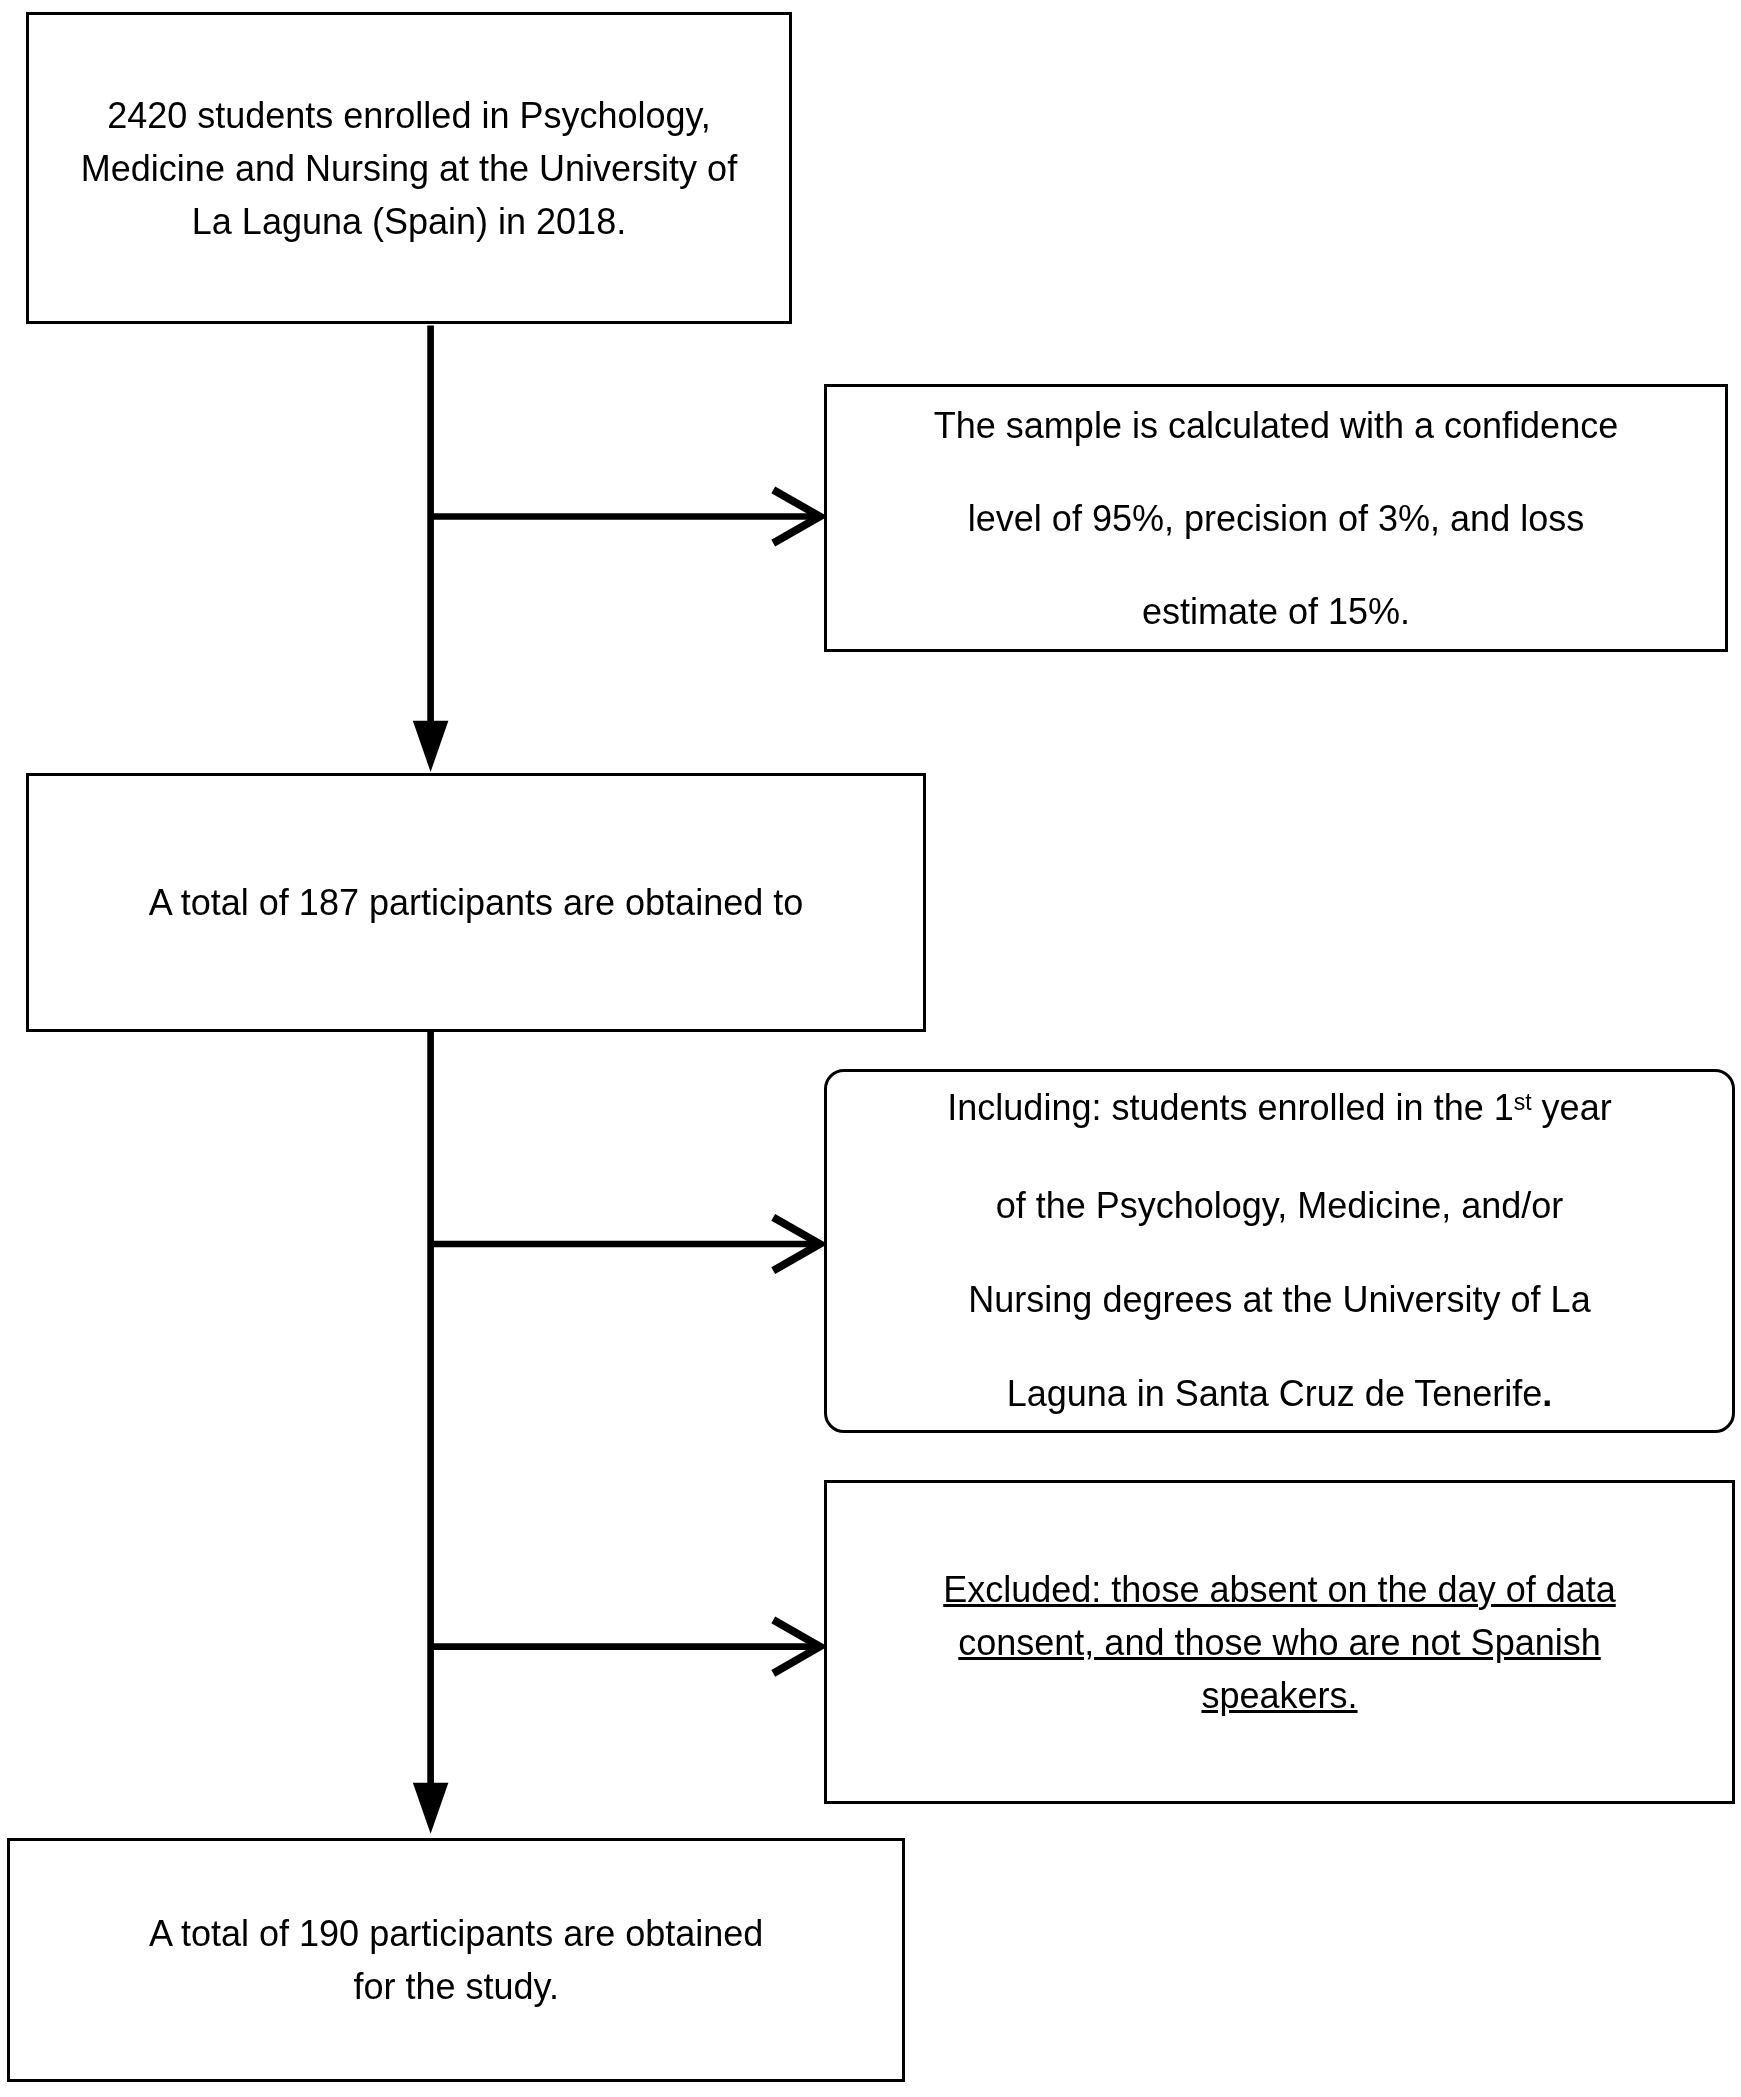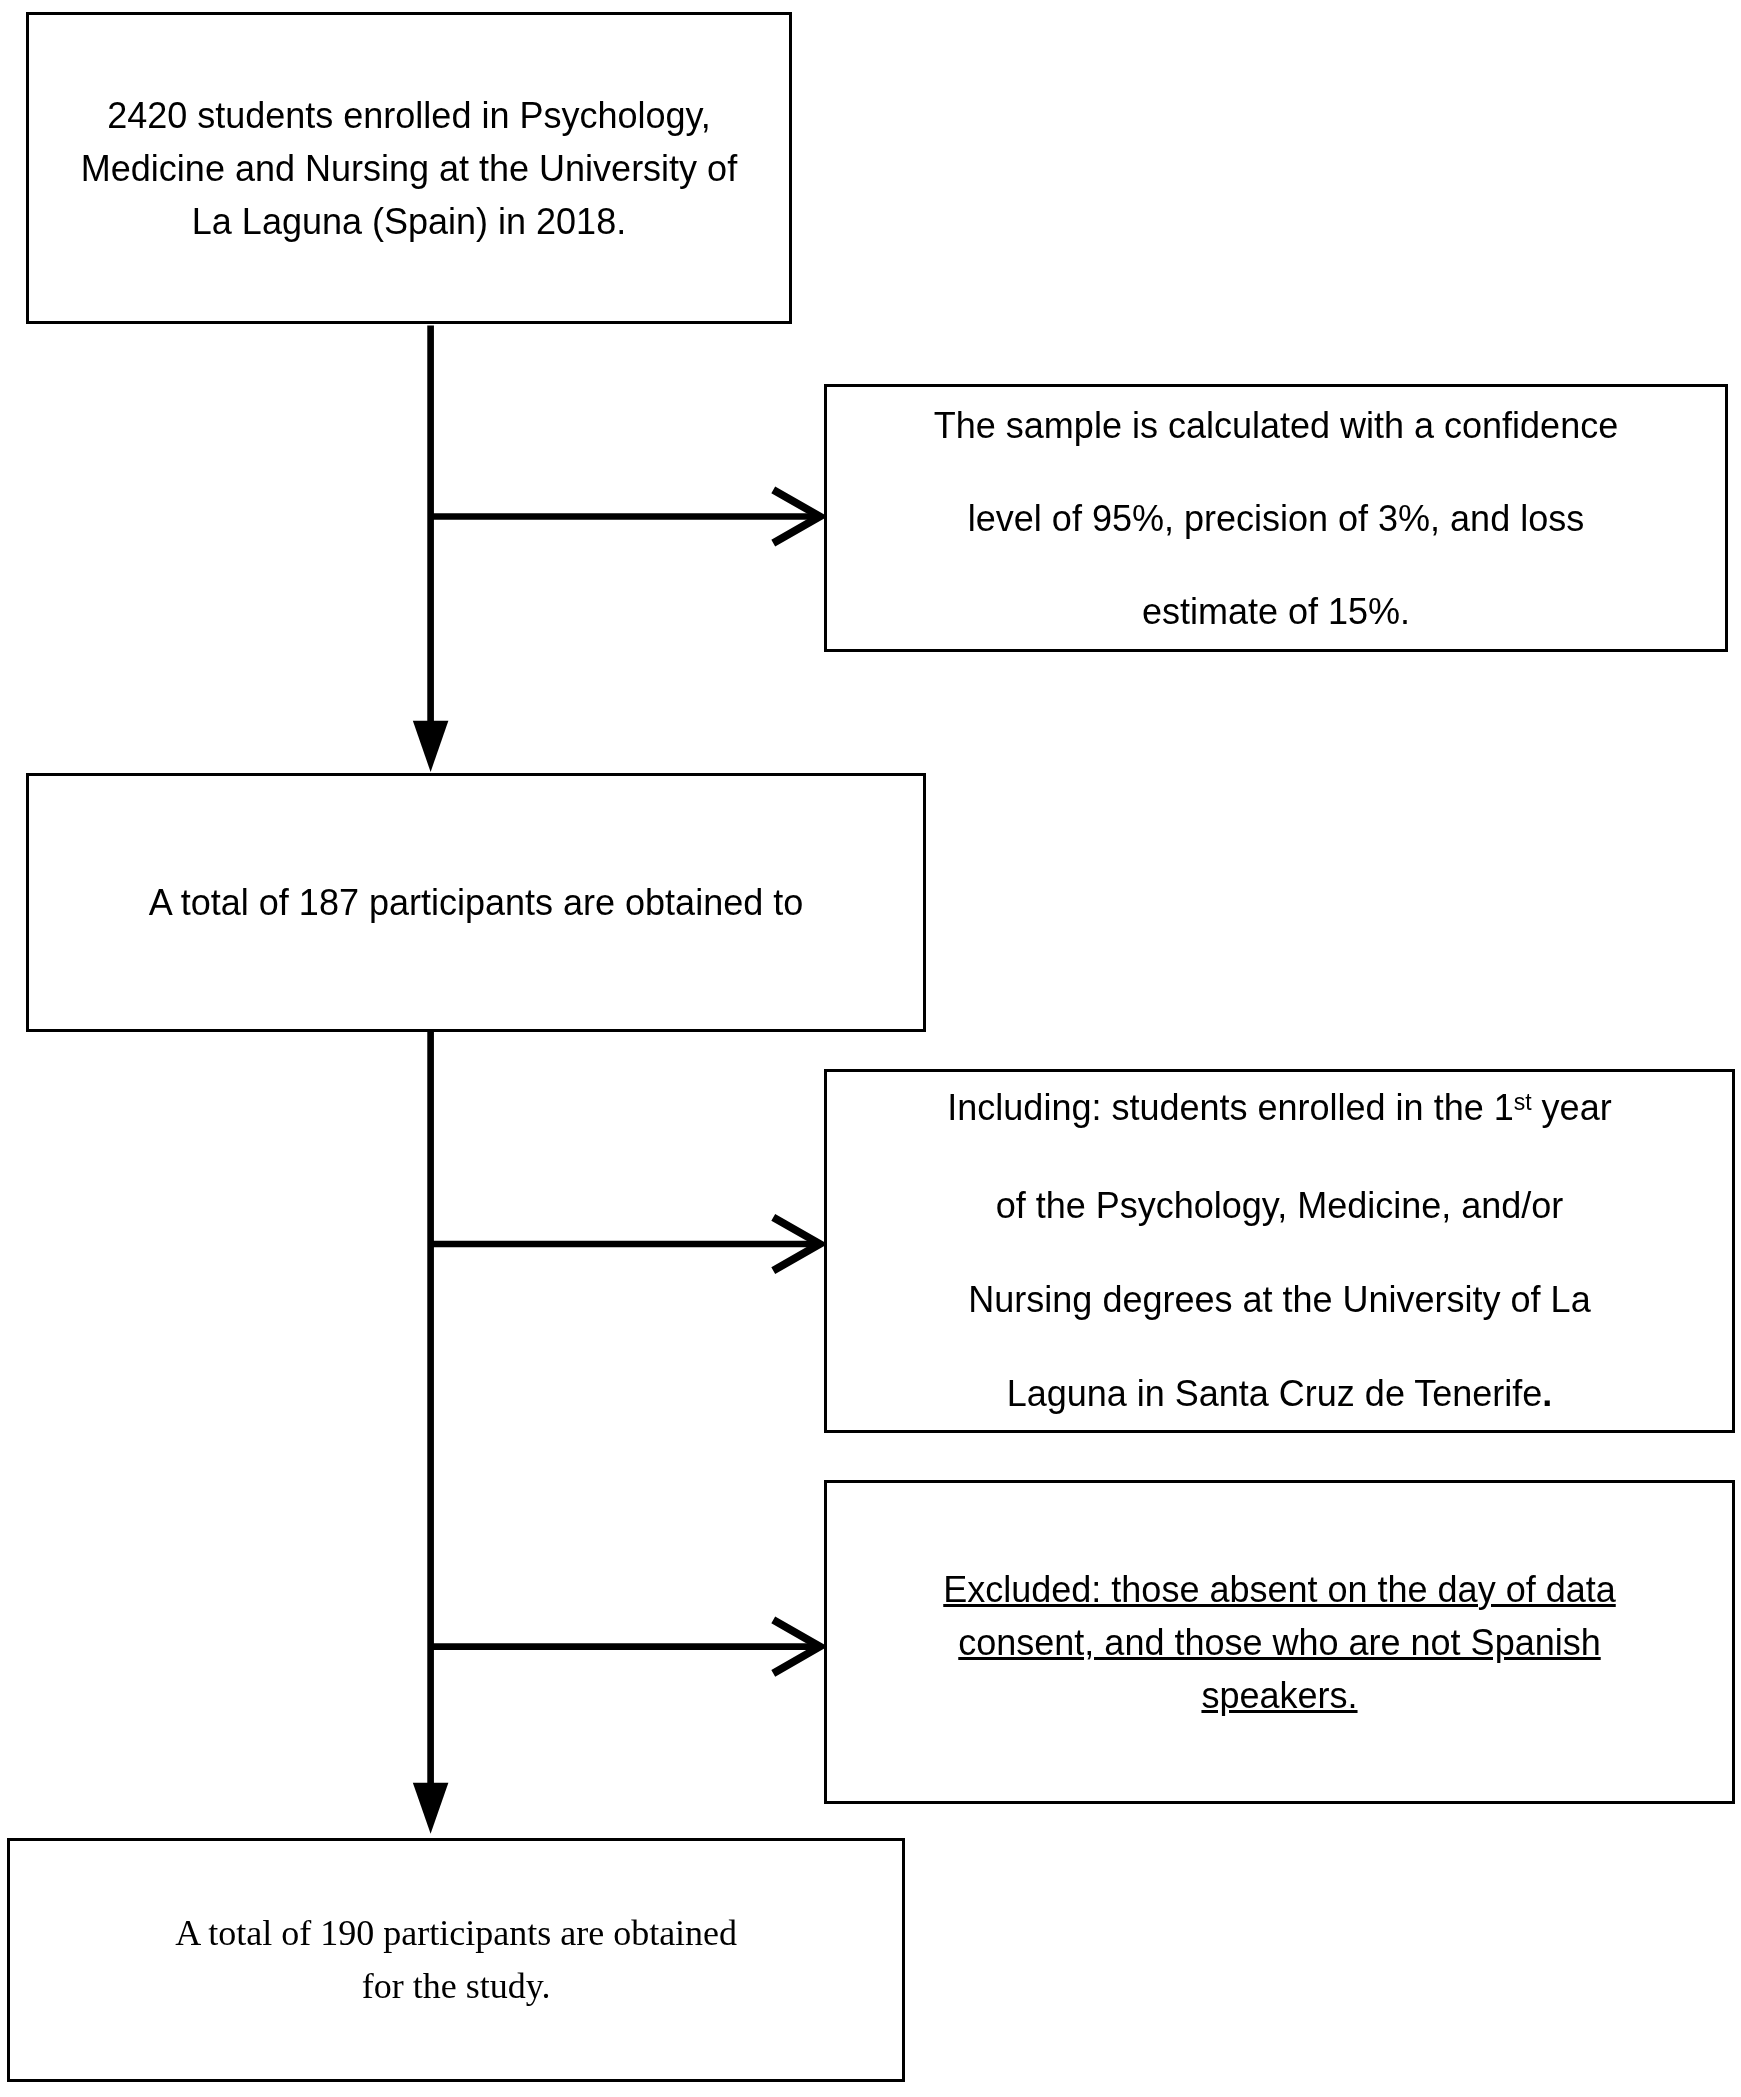--- a/index.html
+++ b/index.html
@@ -28,23 +28,23 @@
     text-align: center;
     font-size: 36px;
     line-height: 53px;
     padding: 0 16.7px;
   }
   .flow-box .line { white-space: nowrap; }
 
   #box-enrolled  { left: 26px;   top: 12.2px;   width: 766px; height: 312px; }
   #box-sample    { left: 824px; top: 384px;  width: 904px; height: 268px; gap: 40px; }
   #box-recruited { left: 26px;   top: 773px; width: 900px; height: 259px; gap: 6px; }
-  #box-including { left: 824px; top: 1069px; width: 911px; height: 364px; line-height: 94px; }
+  #box-including { left: 824px; top: 1069px; width: 911px; height: 364px; line-height: 94px; border-radius: 20px; }
   #box-excluded  { left: 824px; top: 1480px; width: 911px; height: 324px; text-decoration: underline; }
-  #box-final     { left: 7.2px;   top: 1838px; width: 898px; height: 244px; font-family: Liberation Serif, serif; }
+  #box-final     { left: 7.2px;   top: 1838px; width: 898px; height: 244px; }
 
   .sup {
     font-size: 23px;
     position: relative;
     top: -0.45em;
   }
   .bold-period { font-weight: 700; }
 
   svg.arrows {
     position: absolute;

